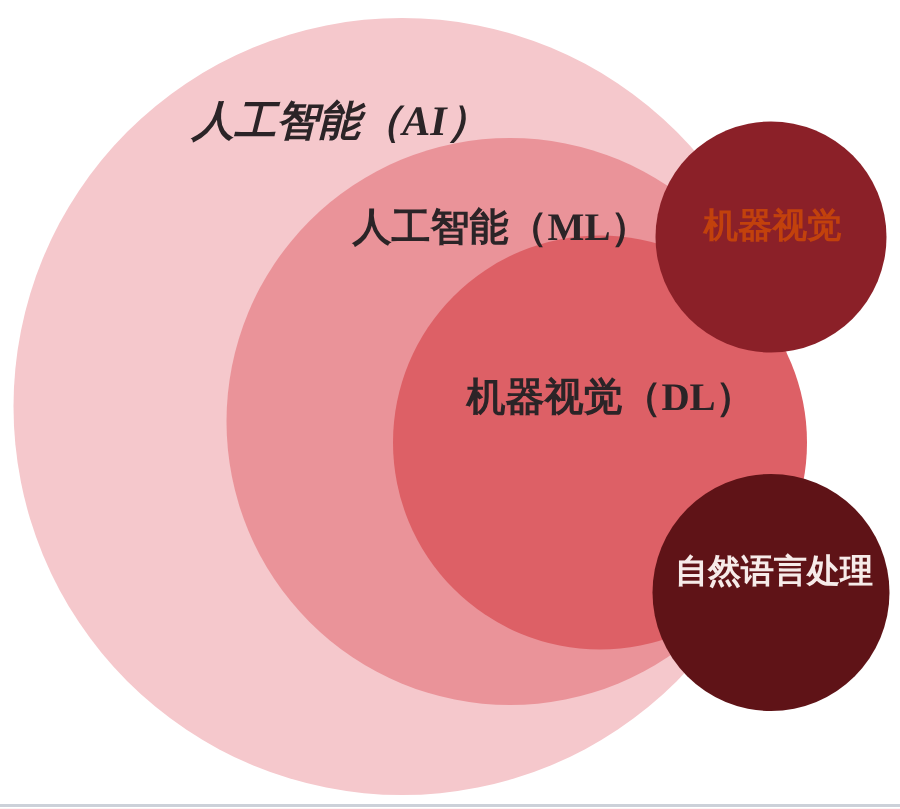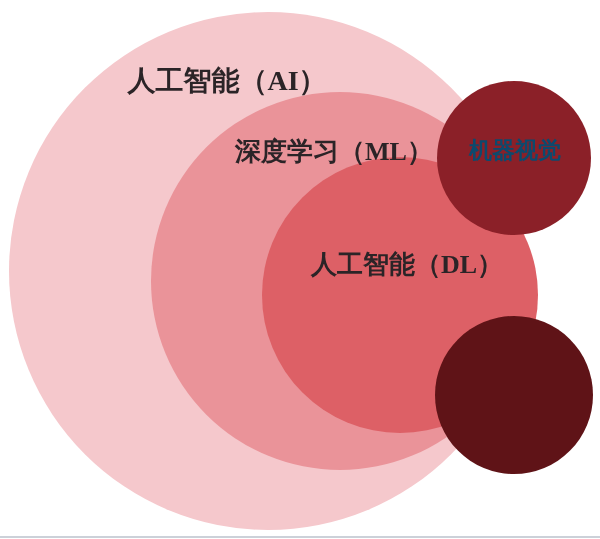--- a/index.html
+++ b/index.html
@@ -55,28 +55,29 @@
   <div class="circle circle-ai" style="background-color: rgb(245, 200, 204);"></div>
 
   <div class="circle circle-ml" style="background-color: rgb(234, 147, 153);"></div>
 
   <div class="circle circle-dl" style="background-color: rgb(221, 96, 102);"></div>
 
   <div class="circle circle-cv" style="background-color: rgb(139, 32, 40);"></div>
 
   <div class="circle circle-nlp" style="background-color: rgb(95, 19, 23);"></div>
 
-  <span class="label label-ai" style="color: rgb(43, 36, 39);">人工智能（AI）</span>
+  <span class="label label-ai" style="color: rgb(43, 36, 39); font-style: italic;">人工智能（AI）</span>
 
-  <span class="label label-ml" style="color: rgb(43, 36, 39);">深度学习（ML）</span>
+  <span class="label label-ml" style="color: rgb(43, 36, 39);">人工智能（ML）</span>
 
-  <span class="label label-dl" style="color: rgb(43, 36, 39);">人工智能（DL）</span>
+  <span class="label label-dl" style="color: rgb(43, 36, 39);">机器视觉（DL）</span>
 
-  <span class="label label-cv" style="color: #0c4a6e;">
+  <span class="label label-cv" style="color: #c2410c;">
     <span class="label-line">机器视觉</span>
   </span>
 
   <span class="label label-nlp" style="color: rgb(246, 235, 233);">
+    <span class="label-line">自然语言处理</span>
   </span>
 
   <div class="bottom-line" style="background-color: rgb(204, 209, 217);"></div>
 
 </div>
 
 </body></html>

